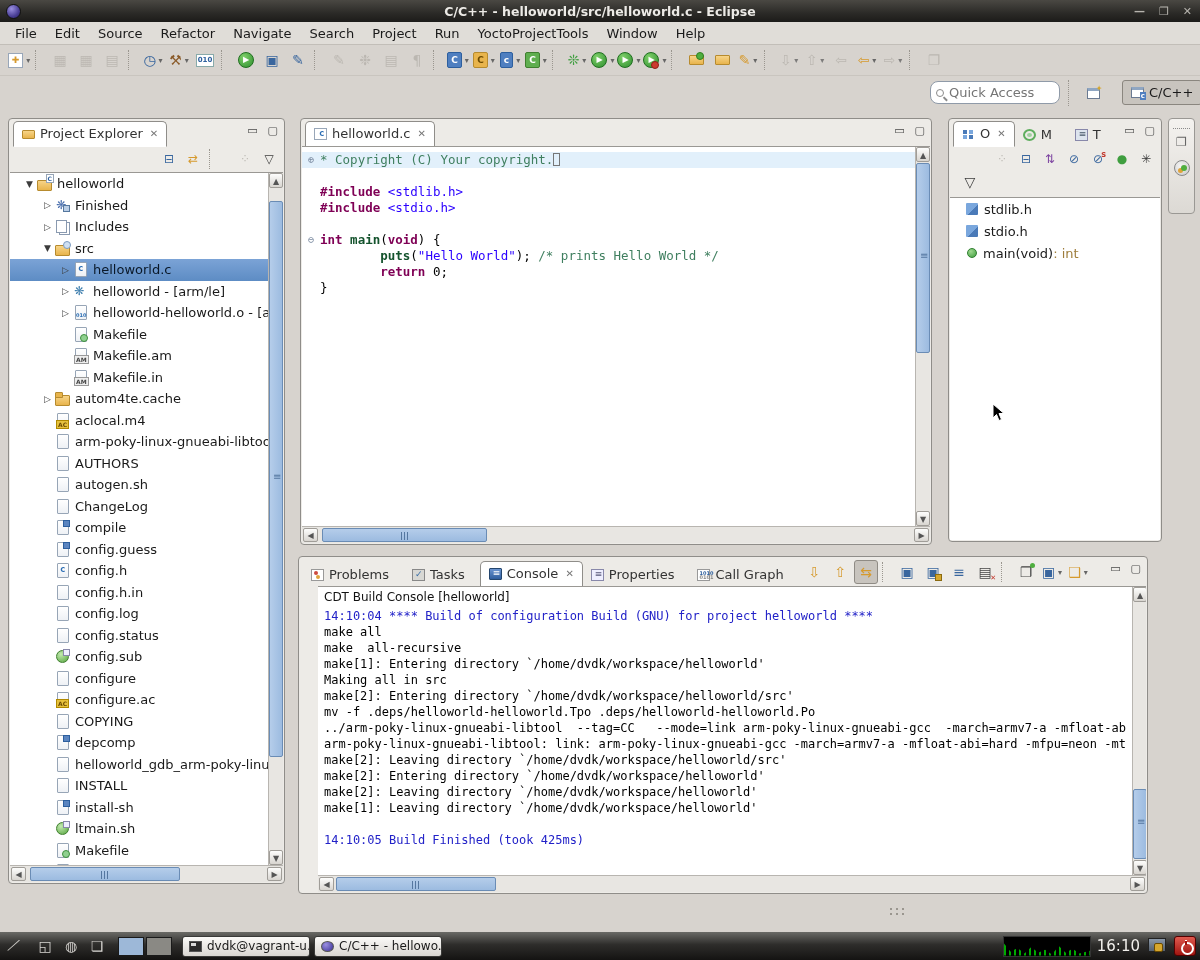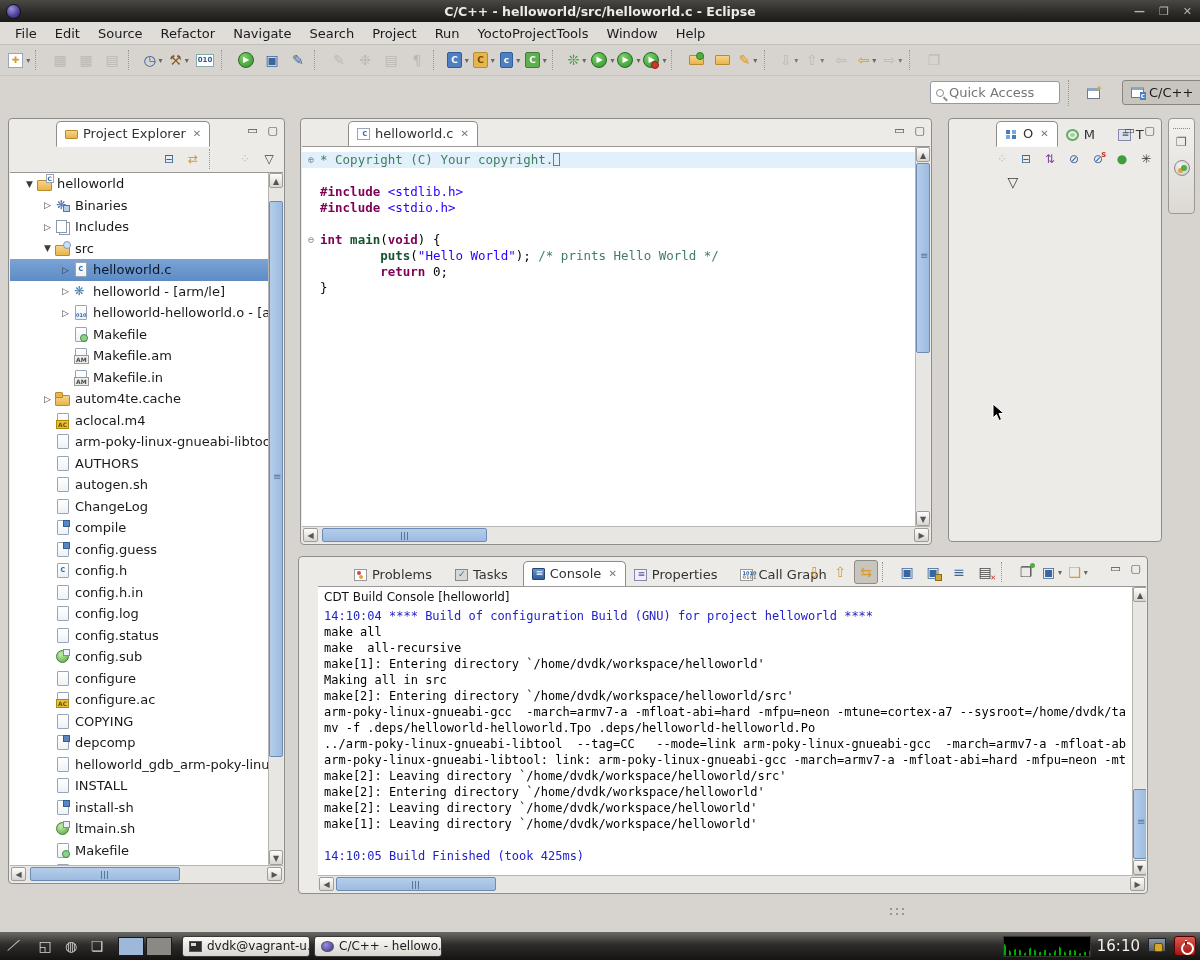--- a/index.html
+++ b/index.html
@@ -46,35 +46,35 @@
   .tbi.pressed { background:#c8c4be; border:1px solid #8f8b85; border-radius:3px; }
   .tbi.lockdot::before { content:""; position:absolute; right:3px; bottom:3px; width:5px; height:5px; background:#d6a72e; border:1px solid #8a6a10; }
   .tbi.redx::after { content:"✕"; position:absolute; right:1px; bottom:2px; color:#c23a2f; font-size:7px; font-weight:bold; }
   .tbi.greenpin::before { content:""; position:absolute; right:3px; top:3px; width:5px; height:5px; border-radius:50%; background:#4fae3f; }
   .tbi.grn-dot::before { content:""; position:absolute; right:4px; top:4px; width:6px; height:6px; border-radius:50%; background:#4fae3f; border:1px solid #2f7f1f; }
   .tbi.boxed .g { background:#fff; border:1px solid #98a6b8; padding:2px 3px; font-size:9px; font-weight:bold; }
   .tbi.sup-s::after { content:"s"; position:absolute; right:2px; top:1px; color:#c23a2f; font-size:8px; font-weight:bold; }
 
   .toolbar2 { position:absolute; left:0; top:76px; width:1200px; height:36px; background:#d7d3ce; }
   .qa { position:absolute; left:930px; top:5px; width:130px; height:23px; background:#fff;
-    border:1px solid #8f9aa8; border-radius:3px; display:flex; align-items:center; padding:0 5px; }
+    border:1px solid #8f9aa8; border-radius:8px; display:flex; align-items:center; padding:0 5px; }
   .qa .mag { width:8px; height:8px; border:1.5px solid #8a8a8a; border-radius:50%; position:relative; flex:none; }
   .qa .mag::after { content:""; position:absolute; width:5px; height:1.5px; background:#8a8a8a; transform:rotate(45deg); left:6px; top:8px; }
   .qa input { border:none; outline:none; width:100%; font-size:13px; color:#9a9a9a; margin-left:5px; background:transparent; font-family:inherit; }
   .tb2sep { position:absolute; left:1068px; top:4px; height:26px; border-left:1px dotted #9a968f; }
   .persp-open { position:absolute; left:1080px; top:6px; width:26px; height:22px; display:flex; align-items:center; justify-content:center; }
   .persp-open .pic { width:13px; height:11px; background:#fff; border:1px solid #6a7a92; border-top:3px solid #8fa6c2; position:relative; }
   .persp-open .pic::after { content:"✦"; position:absolute; right:-4px; top:-7px; color:#d6a72e; font-size:8px; }
   .persp-cpp { position:absolute; left:1122px; top:4px; height:25px; padding:0 8px; background:#c8c4be;
     border:1px solid #8a867f; border-radius:3px; display:flex; align-items:center; gap:5px; font-size:13px; }
   .persp-cpp .pic { width:13px; height:11px; background:#fff; border:1px solid #6a7a92; border-top:3px solid #8fa6c2; position:relative; }
   .persp-cpp .pic::after { content:"c"; position:absolute; right:-3px; bottom:-3px; background:#4f7fc0; color:#fff; font:bold 7px "DejaVu Sans",sans-serif; padding:0 1px; }
 
   
-  .panel { position:absolute; background:#edebe7; border:1px solid #8f8d89; border-radius:4px;padding-left:43px; }
+  .panel { position:absolute; background:#edebe7; border:1px solid #8f8d89; border-radius:4px; }
   .ptabs { height:27px; display:flex; align-items:flex-end; padding-left:4px; position:relative; }
   .ptab { display:flex; align-items:center; gap:5px; padding:4px 8px 5px; font-size:13px; color:#333;
     border-radius:5px 5px 0 0; position:relative; top:1px; }
   .ptab.act { background:#fff; border:1px solid #8f8d89; border-bottom:1px solid #fff; }
   .ptab .x { color:#777; font-size:10px; font-weight:bold; margin-left:2px; }
   .pminmax { position:absolute; right:6px; top:5px; display:flex; gap:10px; }
   .pminmax span { color:#4a4a4a; font-size:11px; }
   .ptoolbar { height:25px; display:flex; align-items:center; justify-content:flex-end; padding-right:4px; gap:2px; }
   .ptoolbar .tbi { height:20px; min-width:20px; font-size:12px; }
   .pcontent { background:#fff; border-top:1px solid #9a9894; position:relative; overflow:hidden; }
@@ -435,21 +435,21 @@
           <span class="ind-pad ind0"></span>
           <span class="arr exp"></span>
           <span class="fi fop"></span>
           <span>helloworld</span>
         </div>
 
         <div class="trow">
           <span class="ind-pad ind1"></span>
           <span class="arr col"></span>
           <span class="fi bin"></span>
-          <span>Binaries</span>
+          <span>Finished</span>
         </div>
 
         <div class="trow">
           <span class="ind-pad ind1"></span>
           <span class="arr col"></span>
           <span class="fi inc"></span>
           <span>Includes</span>
         </div>
 
         <div class="trow">
@@ -806,20 +806,41 @@
       </span>
       <span class="tbi dk">
         <span class="g">✳</span>
       </span>
   </div>
   <div class="omenu-row">
       <span class="tbi dk">
         <span class="g">▽</span>
       </span>
     </div>
+  <div class="pcontent" id="outline-content">
+
+      <div class="orow">
+        <span class="oi inc"></span>
+        <span>stdlib.h</span>
+        <span class="osuffix"></span>
+      </div>
+
+      <div class="orow">
+        <span class="oi inc"></span>
+        <span>stdio.h</span>
+        <span class="osuffix"></span>
+      </div>
+
+      <div class="orow">
+        <span class="oi meth"></span>
+        <span>main(void)</span>
+        <span class="osuffix"> : int</span>
+      </div>
+
+  </div>
 </div>
 
 <div class="fastbar">
   <div class="grip"></div>
   <div class="fbi">❐</div>
   <div class="fbi">
       <span class="ball"></span>
     </div>
 </div>
 
@@ -901,21 +922,20 @@
   </div>
   <div class="pcontent" id="console-content">
     <div class="chead">CDT Build Console [helloworld]</div>
     <div class="clines">
       <div class="cline blue">14:10:04 **** Build of configuration Build (GNU) for project helloworld ****</div>
         <div class="cline">make all</div>
         <div class="cline">make  all-recursive</div>
         <div class="cline">make[1]: Entering directory `/home/dvdk/workspace/helloworld'</div>
         <div class="cline">Making all in src</div>
         <div class="cline">make[2]: Entering directory `/home/dvdk/workspace/helloworld/src'</div>
-        <div class="cline">arm-poky-linux-gnueabi-gcc  -march=armv7-a -mfloat-abi=hard -mfpu=neon -mtune=cortex-a7 --sysroot=/home/dvdk/ta</div>
         <div class="cline">mv -f .deps/helloworld-helloworld.Tpo .deps/helloworld-helloworld.Po</div>
         <div class="cline">../arm-poky-linux-gnueabi-libtool  --tag=CC   --mode=link arm-poky-linux-gnueabi-gcc  -march=armv7-a -mfloat-ab</div>
         <div class="cline">arm-poky-linux-gnueabi-libtool: link: arm-poky-linux-gnueabi-gcc -march=armv7-a -mfloat-abi=hard -mfpu=neon -mt</div>
         <div class="cline">make[2]: Leaving directory `/home/dvdk/workspace/helloworld/src'</div>
         <div class="cline">make[2]: Entering directory `/home/dvdk/workspace/helloworld'</div>
         <div class="cline">make[2]: Leaving directory `/home/dvdk/workspace/helloworld'</div>
         <div class="cline">make[1]: Leaving directory `/home/dvdk/workspace/helloworld'</div>
         <div class="cline"> </div>
         <div class="cline blue">14:10:05 Build Finished (took 425ms)</div>
     </div>

